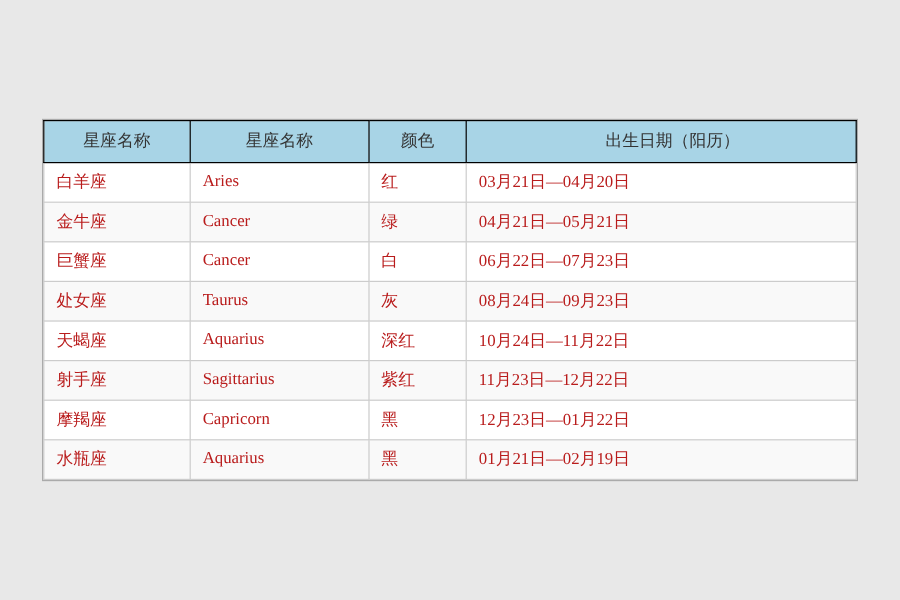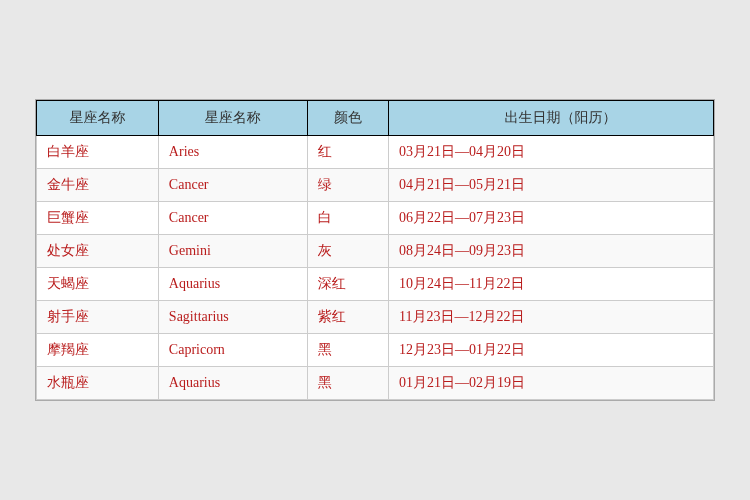--- a/index.html
+++ b/index.html
@@ -85,21 +85,21 @@
           <td>04月21日—05月21日</td>
         </tr>
         <tr>
           <td>巨蟹座</td>
           <td>Cancer</td>
           <td>白</td>
           <td>06月22日—07月23日</td>
         </tr>
         <tr>
           <td>处女座</td>
-          <td>Gemini</td>
+          <td>Taurus</td>
           <td>灰</td>
           <td>08月24日—09月23日</td>
         </tr>
         <tr>
           <td>天蝎座</td>
           <td>Aquarius</td>
           <td>深红</td>
           <td>10月24日—11月22日</td>
         </tr>
         <tr>

